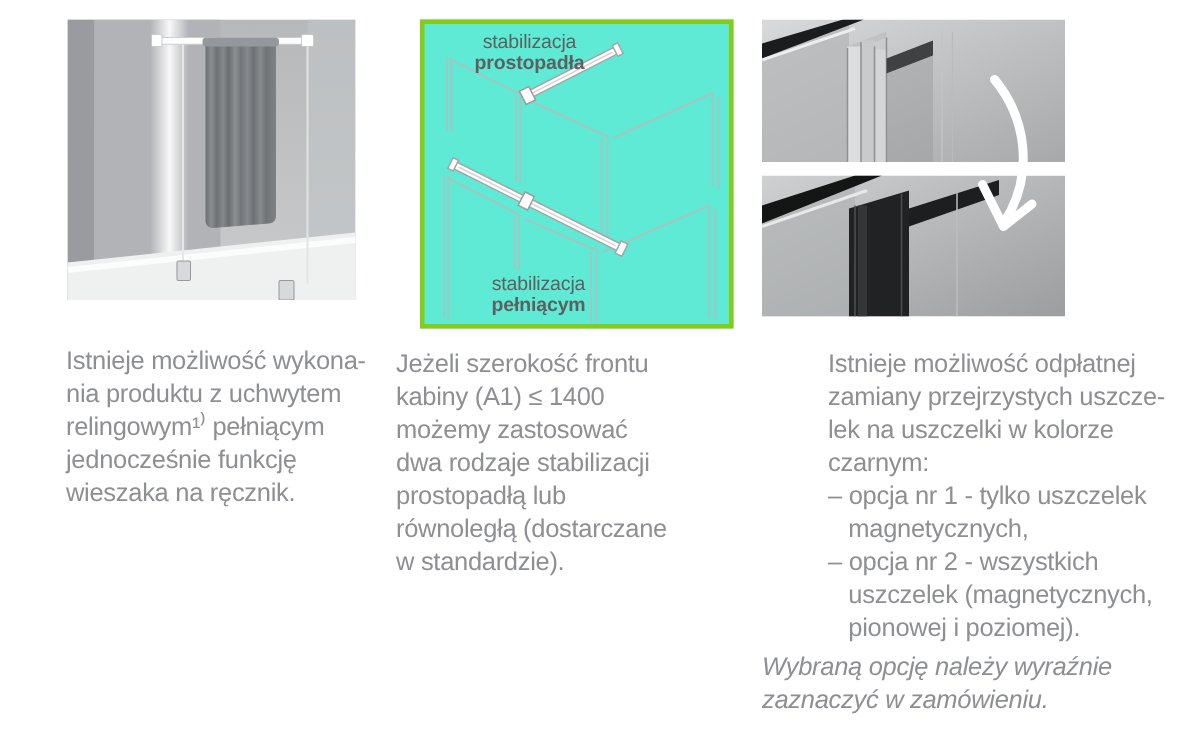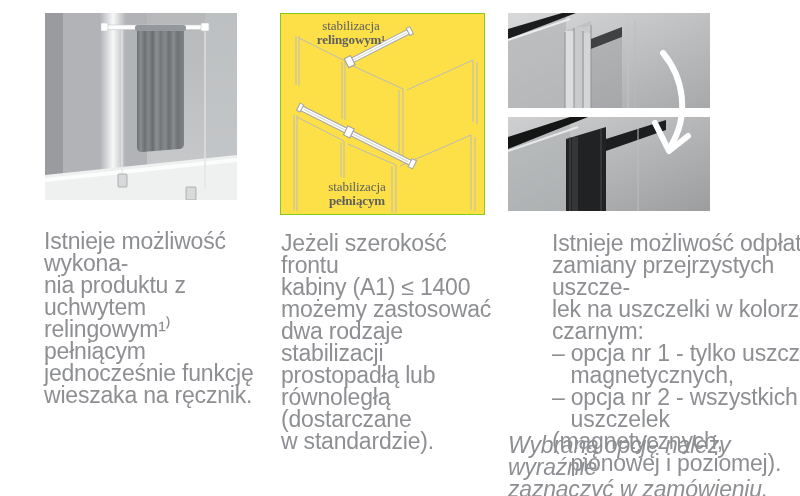--- a/index.html
+++ b/index.html
@@ -5,32 +5,32 @@
   html,body{margin:0;padding:0;}
   body{
     width:800px;height:496px;position:relative;overflow:hidden;
     background:#ffffff;
     font-family:"Liberation Sans",sans-serif;
   }
   .abs{position:absolute;}
   .bodytext{
     position:absolute;margin:0;
     white-space:pre-wrap;
-    font-size:23px;line-height:22px;letter-spacing:-0.2px;
+    font-size:17px;line-height:22px;letter-spacing:-0.2px;
     color:#8e8f93;
   }
   #text-towel{left:44px;top:230px;width:214px;}
-  #text-stab{left:281px;top:232px;width:218px;}
+  #text-stab{left:264px;top:232px;width:218px;}
   #text-gasket{left:508px;top:232px;width:292px;margin-left:44px;}
   #text-gasket2{left:508px;top:434px;width:292px;font-style:italic;}
 
   #photo-towel{left:45px;top:13px;width:192px;height:187px;}
   #diagram-box{
     left:280px;top:13px;width:203px;height:200px;
-    border:1px solid #84cc16;background:#fde047;font-family:Liberation Serif, serif;
+    border:3px solid #84cc16;background:#5eead4;
   }
   .dlabel{
     position:absolute;text-align:center;
     font-size:13px;line-height:14px;color:#5d5f61;letter-spacing:-0.1px;
   }
   .dlabel .l2{font-weight:700;}
   #dlabel-top{left:18px;top:5px;width:104px;}
   #dlabel-bottom{left:24px;top:166px;width:104px;}
 
   #photo-gasket-top{left:508px;top:13px;width:202px;height:95px;}
@@ -141,21 +141,21 @@
       <g transform="translate(20,94) rotate(26.6)">
         <rect x="0" y="-2.5" width="124" height="5" fill="#ffffff" stroke="#a4a6a8" stroke-width="1"></rect>
         <line x1="3" y1="0" x2="120" y2="0" stroke="#d3d4d5" stroke-width="1"></line>
         <rect x="-3" y="-4" width="4" height="8" fill="#ffffff" stroke="#a4a6a8" stroke-width="1"></rect>
         <rect x="122" y="-4.5" width="5" height="9" fill="#ffffff" stroke="#a4a6a8" stroke-width="1"></rect>
         <rect x="50" y="-5" width="7" height="10" fill="#ffffff" stroke="#9a9c9e" stroke-width="1"></rect>
       </g>
     </svg>
     <div class="dlabel" id="dlabel-top">
       <span class="l1">stabilizacja</span><br>
-      <span class="l2">relingowym¹</span>
+      <span class="l2">prostopadła</span>
     </div>
     <div class="dlabel" id="dlabel-bottom">
       <span class="l1">stabilizacja</span><br>
       <span class="l2">pełniącym</span>
     </div>
   </div>
 
   <p class="bodytext" id="text-stab">Jeżeli szerokość frontu
 kabiny (A1) ≤ 1400
 możemy zastosować

